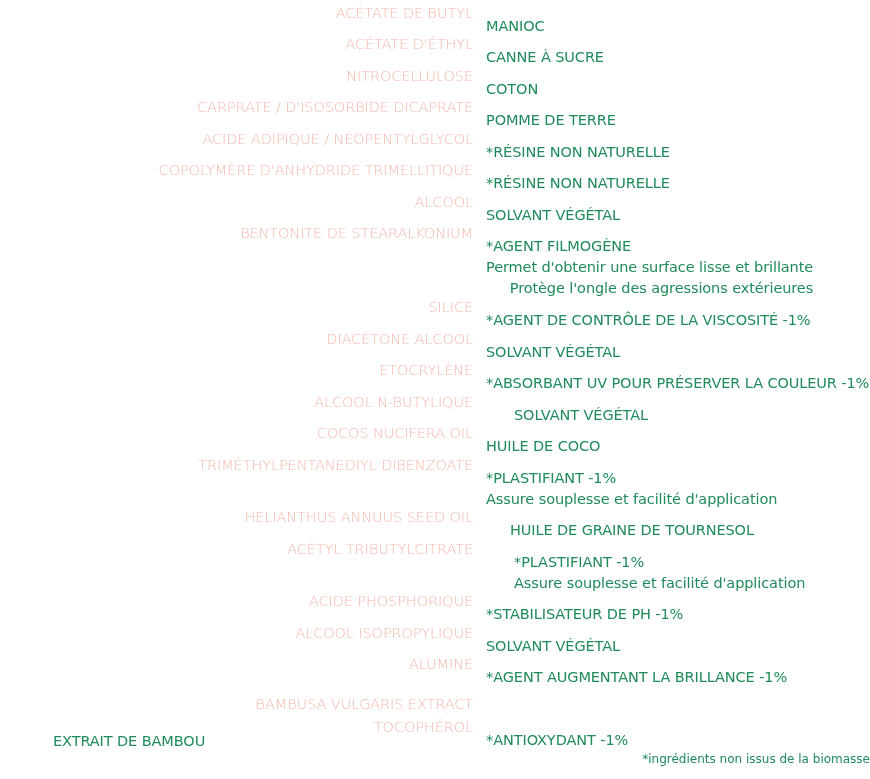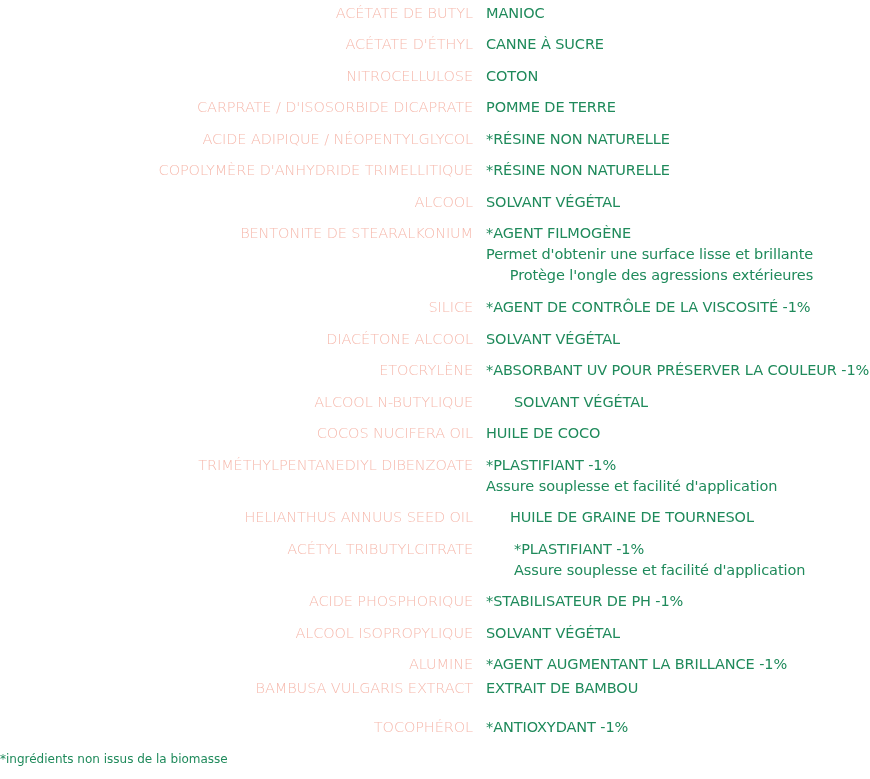--- a/index.html
+++ b/index.html
@@ -4,23 +4,23 @@
 <style>
   html, body { margin: 0; padding: 0; background: #ffffff; }
   body { width: 870px; height: 779px; position: relative; overflow: hidden;
          font-family: "DejaVu Sans", sans-serif; }
   .list { position: absolute; left: 0; top: 0; width: 870px; }
   .row { display: flex; align-items: flex-start; margin-left: 40px; }
   .name { width: 433px; text-align: right; color: #f6b9ad; font-size: 14.5px;
           line-height: 21px; padding-top: 3px; letter-spacing: -0.1px; white-space: nowrap;
           text-transform: uppercase; font-weight: 300; }
   .func { margin-left: 13px; color: #1f8a5b; font-size: 14.5px; line-height: 21px;
-          padding-top: 3px; white-space: nowrap; letter-spacing: -0.1px; }
+          padding-top: 16px; white-space: nowrap; letter-spacing: -0.1px; }
   .desc { display: block; color: #1f8a5b; font-size: 14.5px; line-height: 21px; text-align: right; }
-  .footnote { position: absolute; top: 752px; left: 0; width: 870px; text-align: left;
+  .footnote { position: absolute; top: 752px; left: 0; width: 870px; text-align: right;
               color: #1f8a5b; font-size: 12px; }
 </style>
 </head>
 <body>
 
 <div class="list" id="list">
     <div class="row" style="position: absolute; top: 0px; left: 0px;">
       <span class="name">Acétate de butyl</span>
       <div class="func"><span>MANIOC</span></div>
     </div>
@@ -77,33 +77,33 @@
       <div class="func"><span>*PLASTIFIANT -1%</span><span class="desc">Assure souplesse et facilité d'application</span></div>
     </div>
     <div class="row" style="position: absolute; top: 504px; left: 0px; gap: 24px;">
       <span class="name">Helianthus annuus seed oil</span>
       <div class="func"><span>HUILE DE GRAINE DE TOURNESOL</span></div>
     </div>
     <div class="row" style="position: absolute; top: 536px; left: 0px; gap: 28px;">
       <span class="name">Acétyl tributylcitrate</span>
       <div class="func"><span>*PLASTIFIANT -1%</span><span class="desc">Assure souplesse et facilité d'application</span></div>
     </div>
-    <div class="row" style="position: absolute; top: 588px; left: 0px; align-items: flex-end;">
+    <div class="row" style="position: absolute; top: 588px; left: 0px;">
       <span class="name">Acide phosphorique</span>
       <div class="func"><span>*STABILISATEUR DE PH -1%</span></div>
     </div>
     <div class="row" style="position: absolute; top: 620px; left: 0px;">
       <span class="name">Alcool isopropylique</span>
       <div class="func"><span>SOLVANT VÉGÉTAL</span></div>
     </div>
     <div class="row" style="position: absolute; top: 651px; left: 0px;">
       <span class="name">Alumine</span>
       <div class="func"><span>*AGENT AUGMENTANT LA BRILLANCE -1%</span></div>
     </div>
-    <div class="row" style="position: absolute; top: 675px; left: 0px;">
+    <div class="row" style="position: absolute; top: 691px; left: 0px; flex-direction: column;">
       <span class="name">Bambusa vulgaris extract</span>
       <div class="func"><span>EXTRAIT DE BAMBOU</span></div>
     </div>
     <div class="row" style="position: absolute; top: 714px; left: 0px;">
       <span class="name">Tocophérol</span>
       <div class="func"><span>*ANTIOXYDANT -1%</span></div>
     </div>
   </div>
 <div class="footnote">*ingrédients non issus de la biomasse</div>
 

